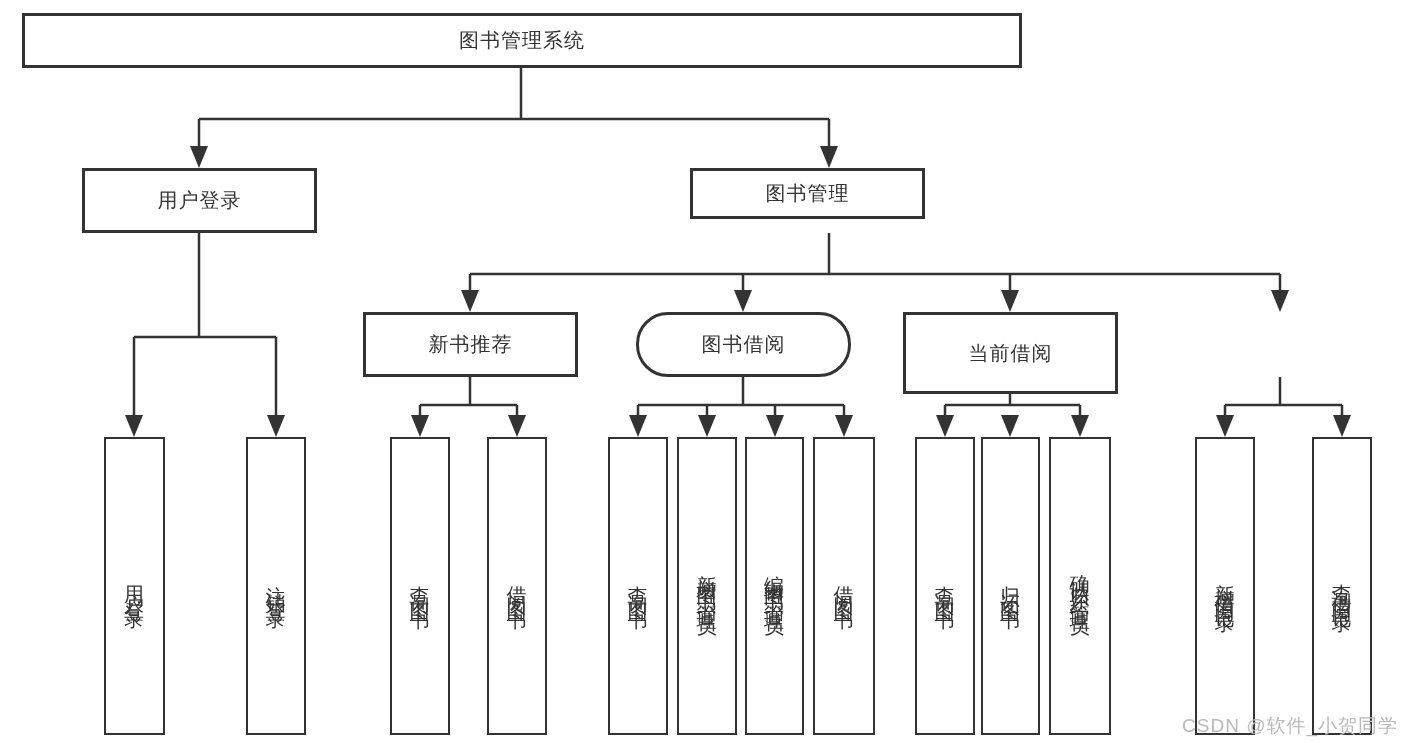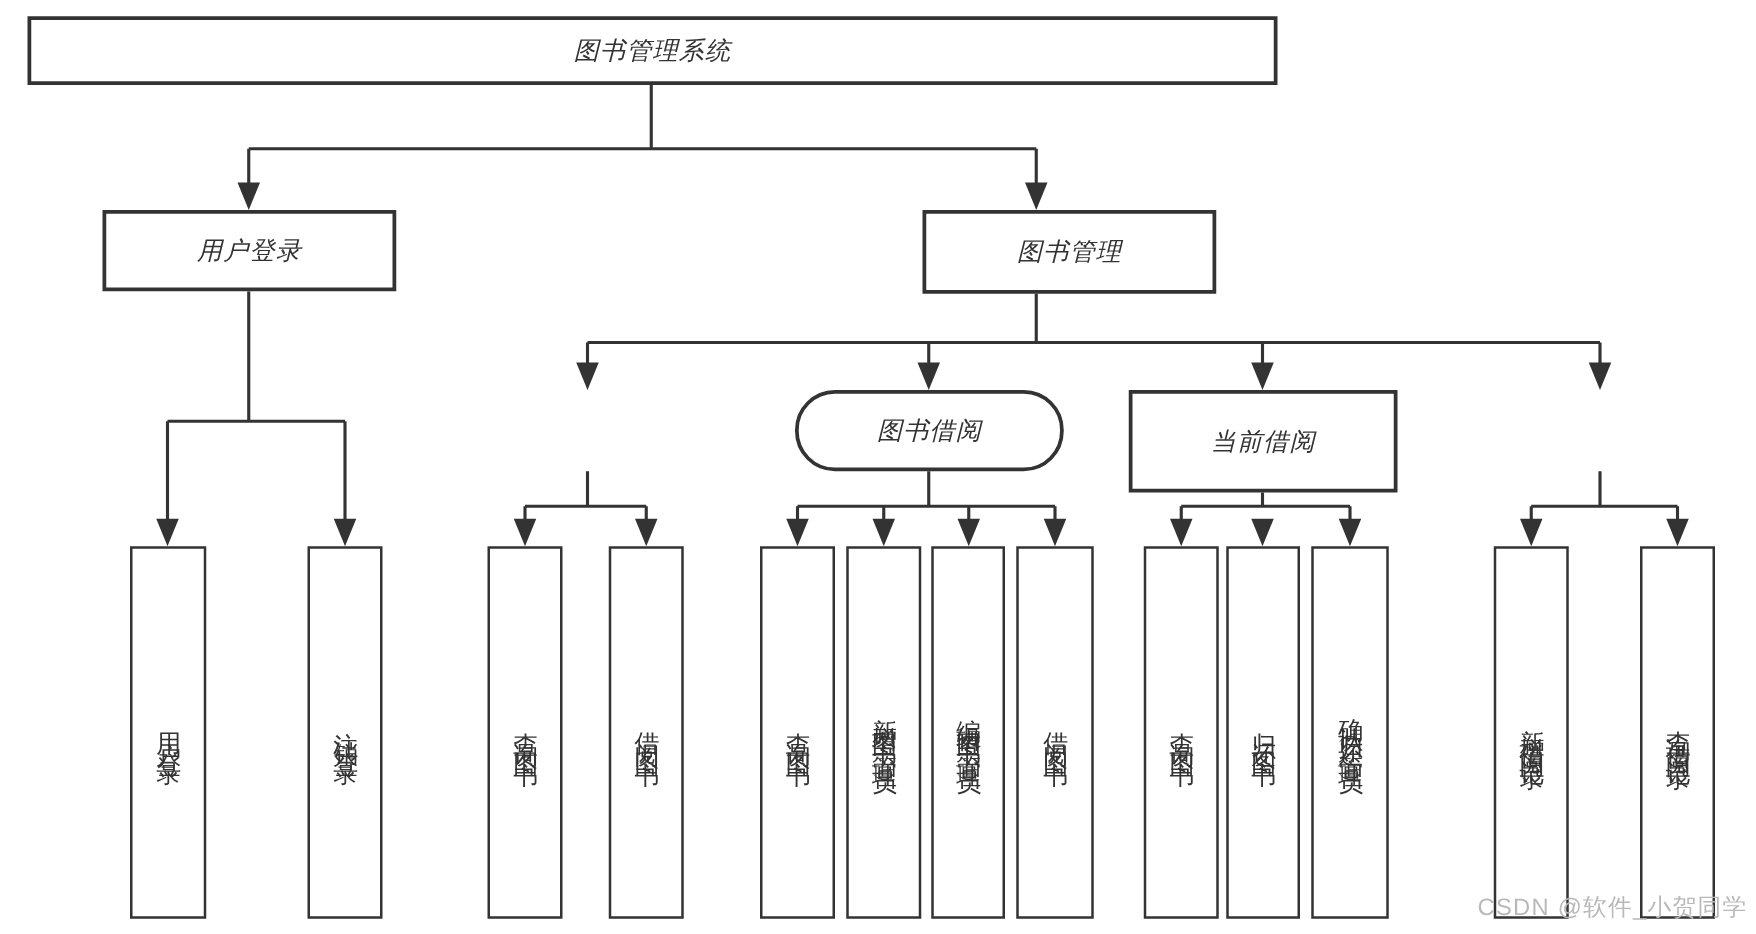--- a/index.html
+++ b/index.html
@@ -28,21 +28,20 @@
     border: 3px solid #333333;
     display: flex;
     align-items: center;
     justify-content: center;
     color: #333333;
   }
   .node.h span {
     font-size: 20px;
     letter-spacing: 1px;
     white-space: nowrap;
-    font-style: italic;
   }
   .node.v {
     border-width: 2.5px;
   }
   .node.v span {
     writing-mode: vertical-rl;
     font-size: 20px;
     letter-spacing: 8px;
     line-height: 1;
   }
@@ -105,24 +104,27 @@
     </g>
   </svg>
 
   <div class="node h" style="left:22px; top:13px; width:1000px; height:55px;">
     <span>图书管理系统</span>
   </div>
 
   <div class="node h" style="left:82px; top:168px; width:235px; height:65px;">
     <span>用户登录</span>
   </div>
-  <div class="node h" style="left:738px; top:168px; width:235px; height:67px;">
+  <div class="node h" style="left:690px; top:168px; width:235px; height:51px;">
     <span>图书管理</span>
   </div>
 
+  <div class="node h" style="left:363px; top:312px; width:215px; height:65px;">
+    <span>新书推荐</span>
+  </div>
   <div class="node h" style="left:636px; top:312px; width:215px; height:65px;border-radius:32px;">
     <span>图书借阅</span>
   </div>
   <div class="node h" style="left:903px; top:312px; width:215px; height:82px;">
     <span>当前借阅</span>
   </div>
 
   <div class="node v" style="left:104px; top:437px; width:61px; height:298px;">
     <span>用户登录</span>
   </div>

